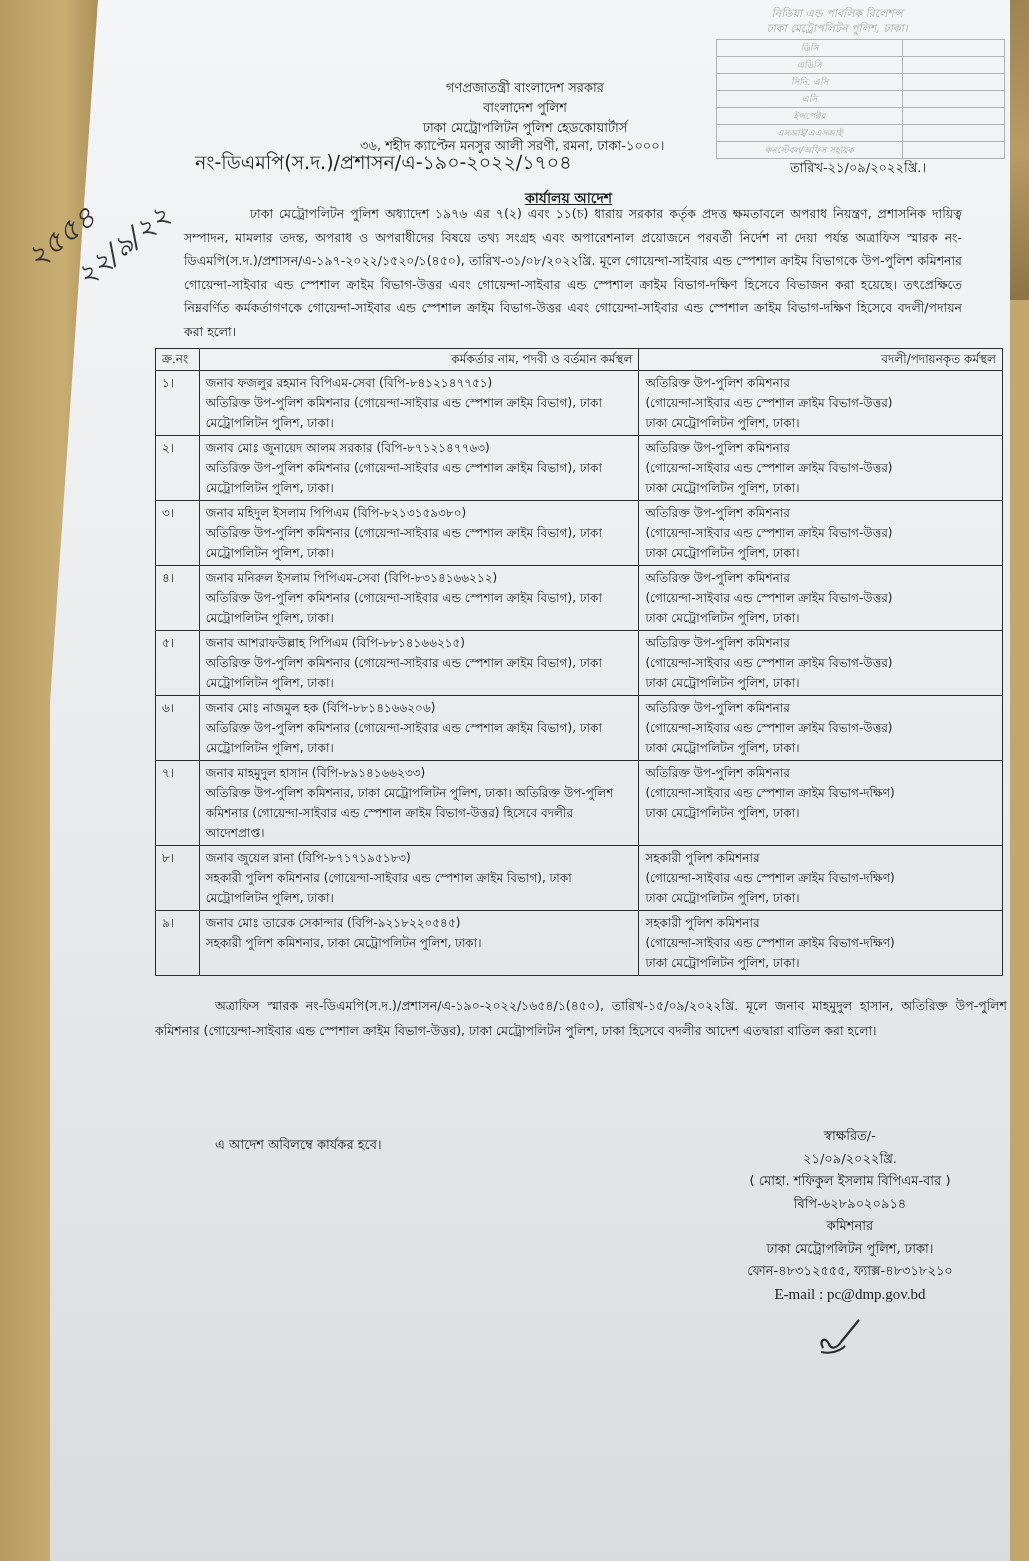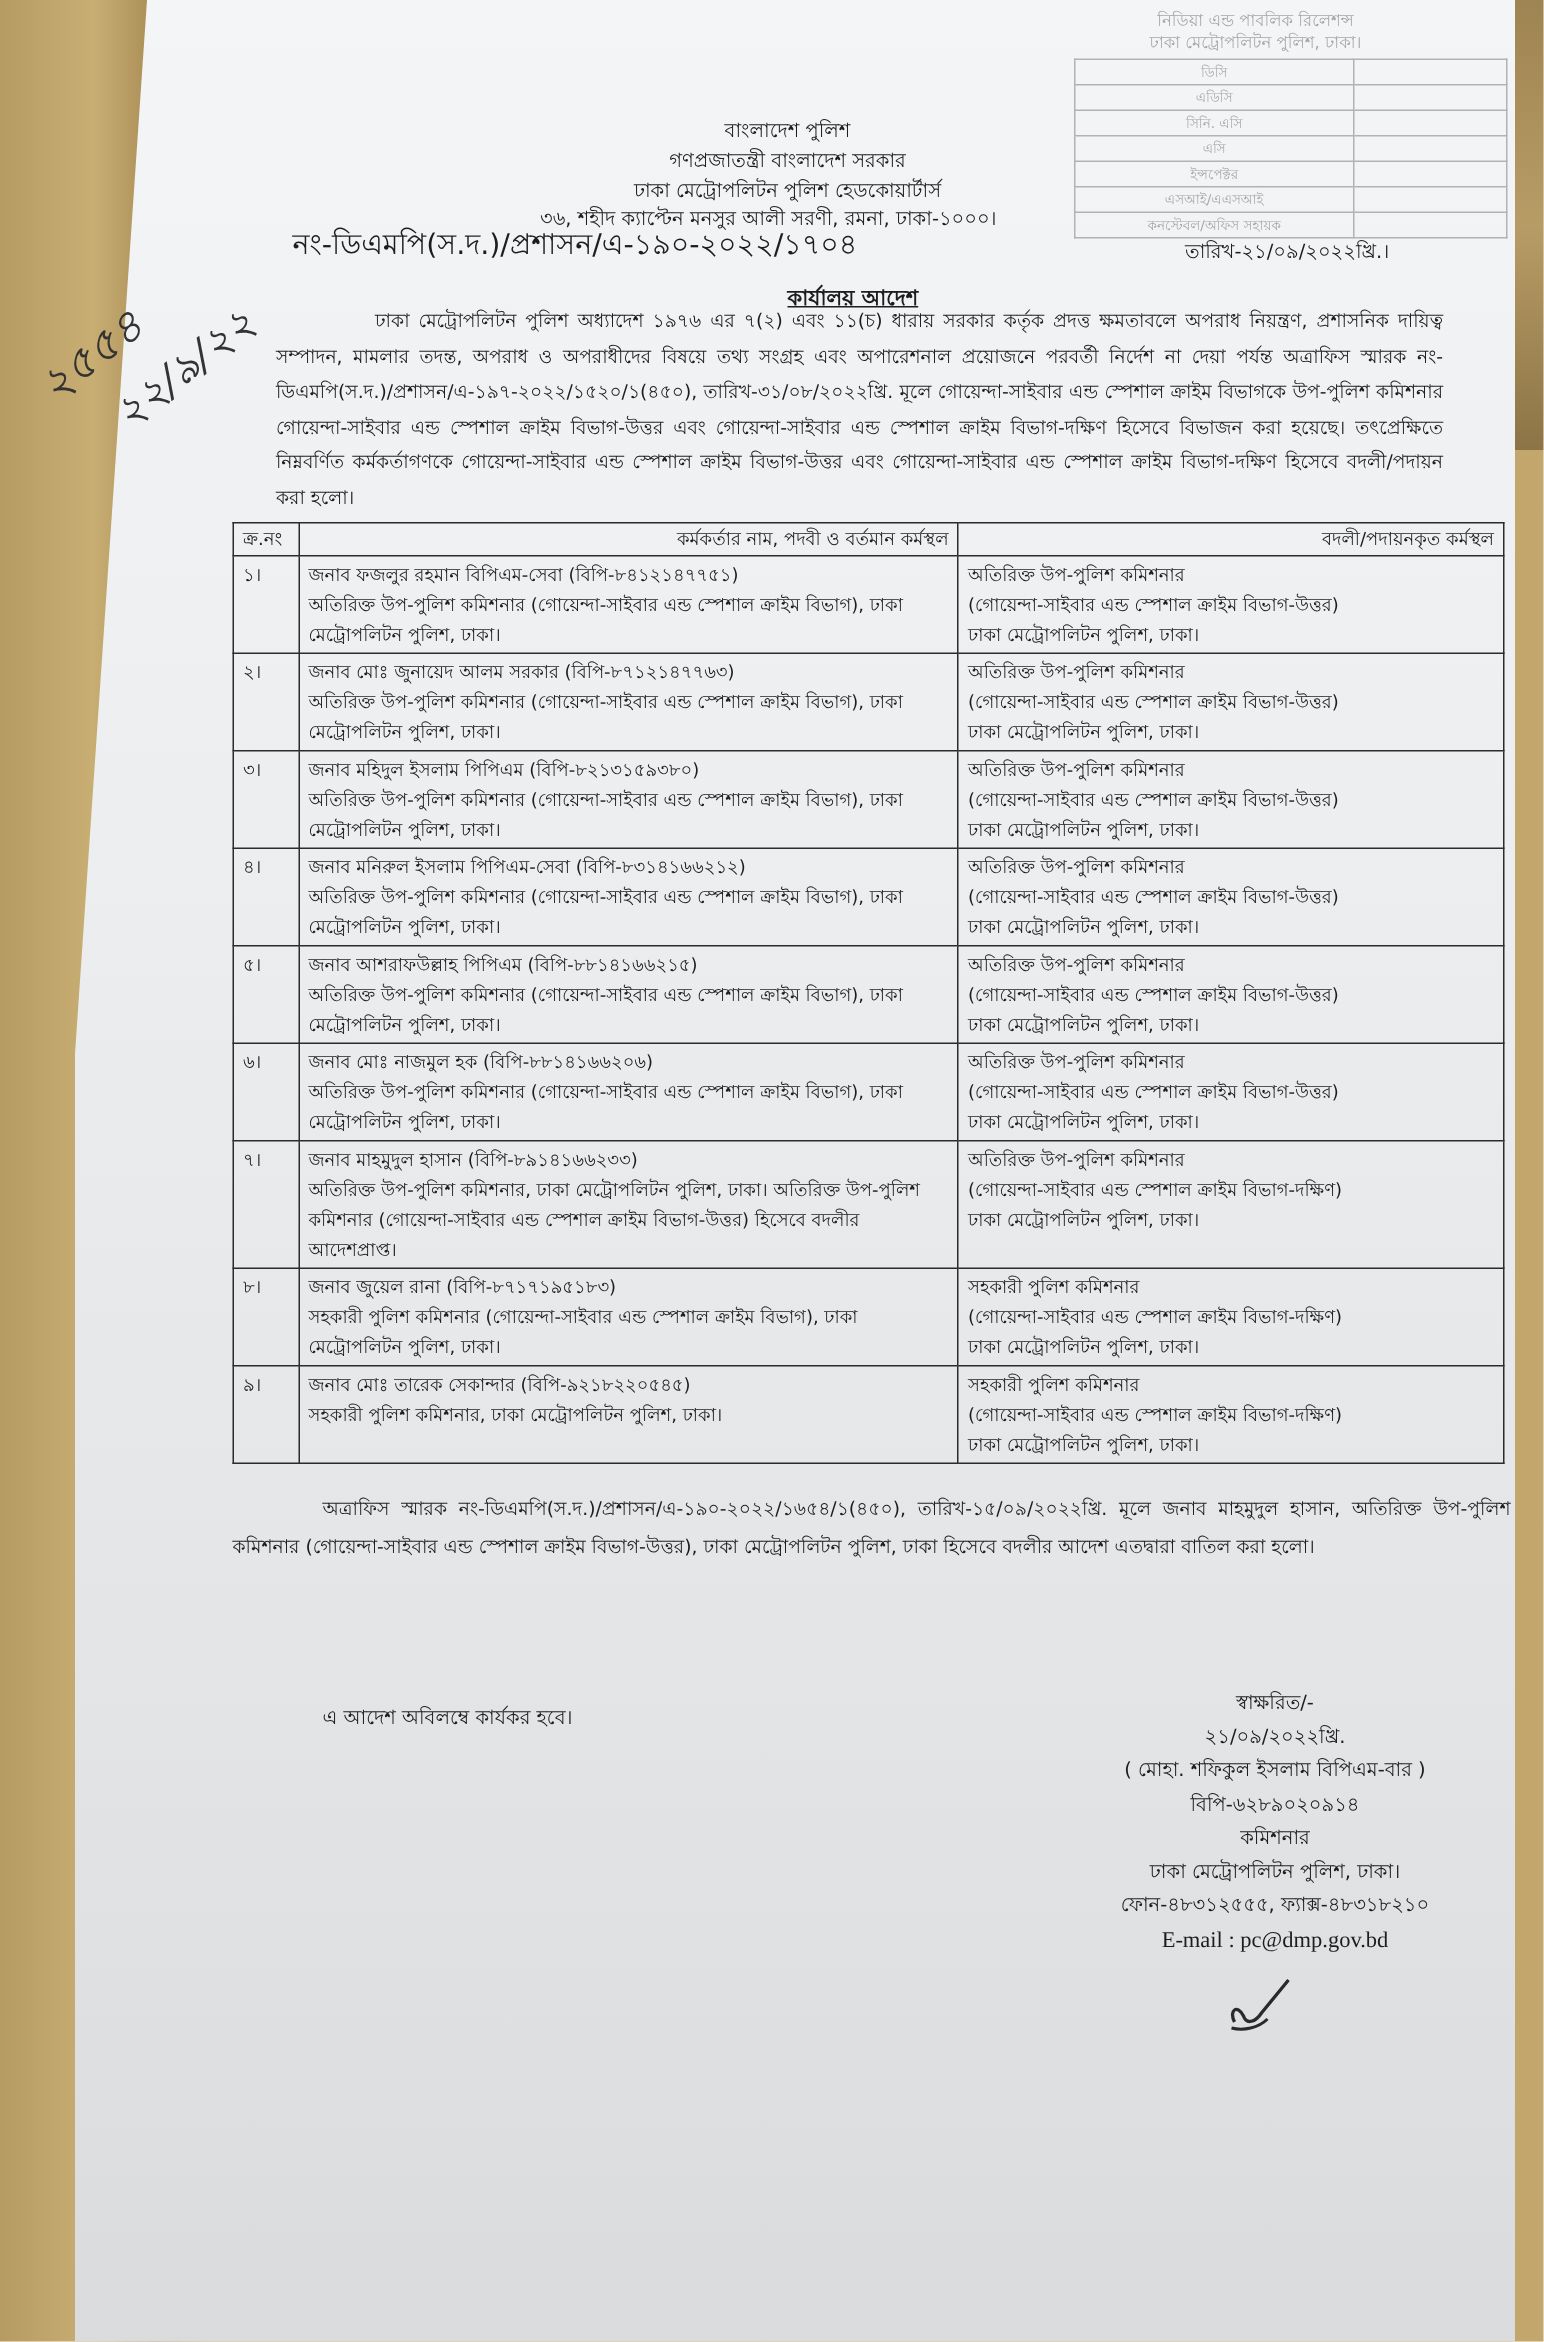--- a/index.html
+++ b/index.html
@@ -15,21 +15,21 @@
   }
   .paper {
     position: absolute; top: 0; left: 50px; width: 960px; height: 1561px;
     background: linear-gradient(180deg, #f4f5f6 0%, #eceeef 35%, #e3e5e6 70%, #d9dbdc 100%);
     clip-path: polygon(5% 0, 100% 0, 100% 100%, 0 100%, 0 45%);
     box-shadow: 0 0 8px rgba(0,0,0,0.25);
   }
   
   .stamp {
     position: absolute; left: 712px; top: 6px; width: 250px;
-    color: #8a8d91; font-size: 11px; text-align: center; opacity: 0.75;
+    color: #8a8d91; font-size: 11px; text-align: center; opacity: 0.75; font-style: italic;
   }
   .stamp .stamp-head { line-height: 15px; }
   .stamp table {
     border-collapse: collapse; width: 289px; margin-top: 3px; margin-left: 4px;
   }
   .stamp td { border: 1px solid #9a9da1; height: 16px; font-size: 9px; padding: 0 3px; }
   .stamp td.r { width: 95px; }
 
   .header { position: absolute; left: 300px; top: 78px; width: 450px; text-align: center; font-size: 13px; line-height: 20px; }
   .address { position: absolute; left: 360px; top: 136px; font-size: 13px; white-space: nowrap; }
@@ -107,22 +107,22 @@
         </tr>
     <tr>
           <td>কনস্টেবল/অফিস সহায়ক</td>
           <td class="r"></td>
         </tr>
   </tbody>
     </table>
 </div>
 
 <div class="header">
+  <div>গণপ্রজাতন্ত্রী বাংলাদেশ সরকার</div>
   <div>বাংলাদেশ পুলিশ</div>
-  <div>গণপ্রজাতন্ত্রী বাংলাদেশ সরকার</div>
   <div>ঢাকা মেট্রোপলিটন পুলিশ হেডকোয়ার্টার্স</div>
 </div>
 <div class="address">৩৬, শহীদ ক্যাপ্টেন মনসুর আলী সরণী, রমনা, ঢাকা-১০০০।</div>
 <div class="memo-no">নং-ডিএমপি(স.দ.)/প্রশাসন/এ-১৯০-২০২২/১৭০৪</div>
 <div class="memo-date">তারিখ-২১/০৯/২০২২খ্রি.।</div>
 
 <div class="handwriting">
   <span>২৫৫৪</span>
   <span class="line2">২২/৯/২২</span>
 </div>

